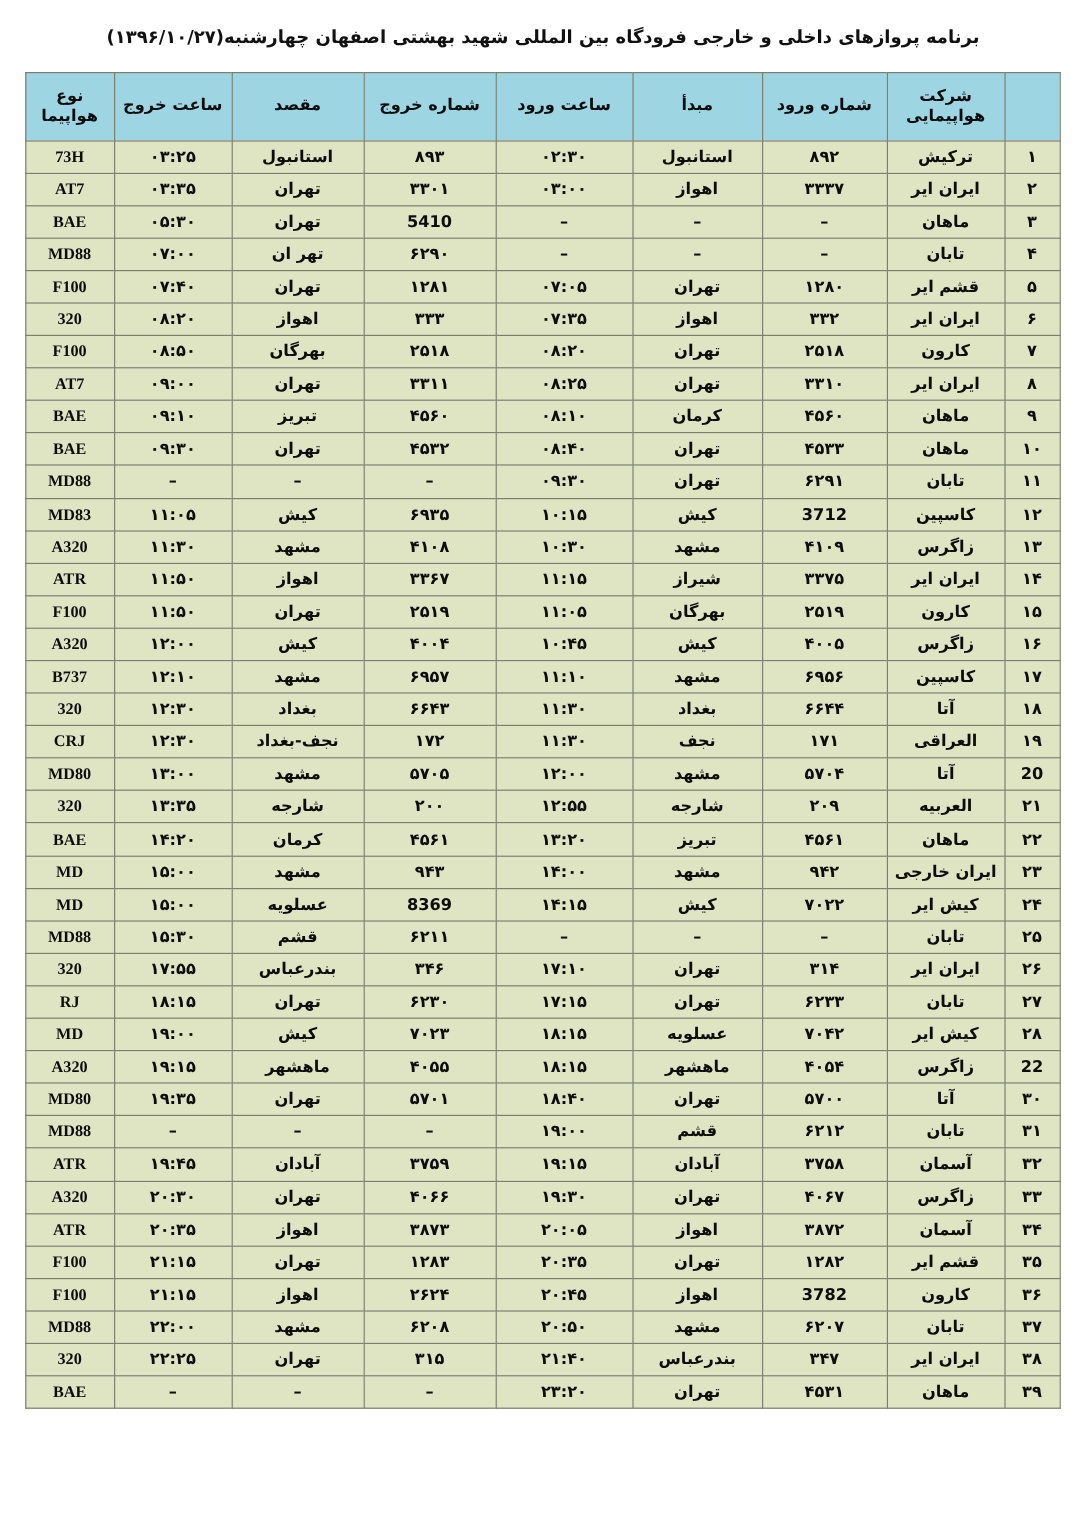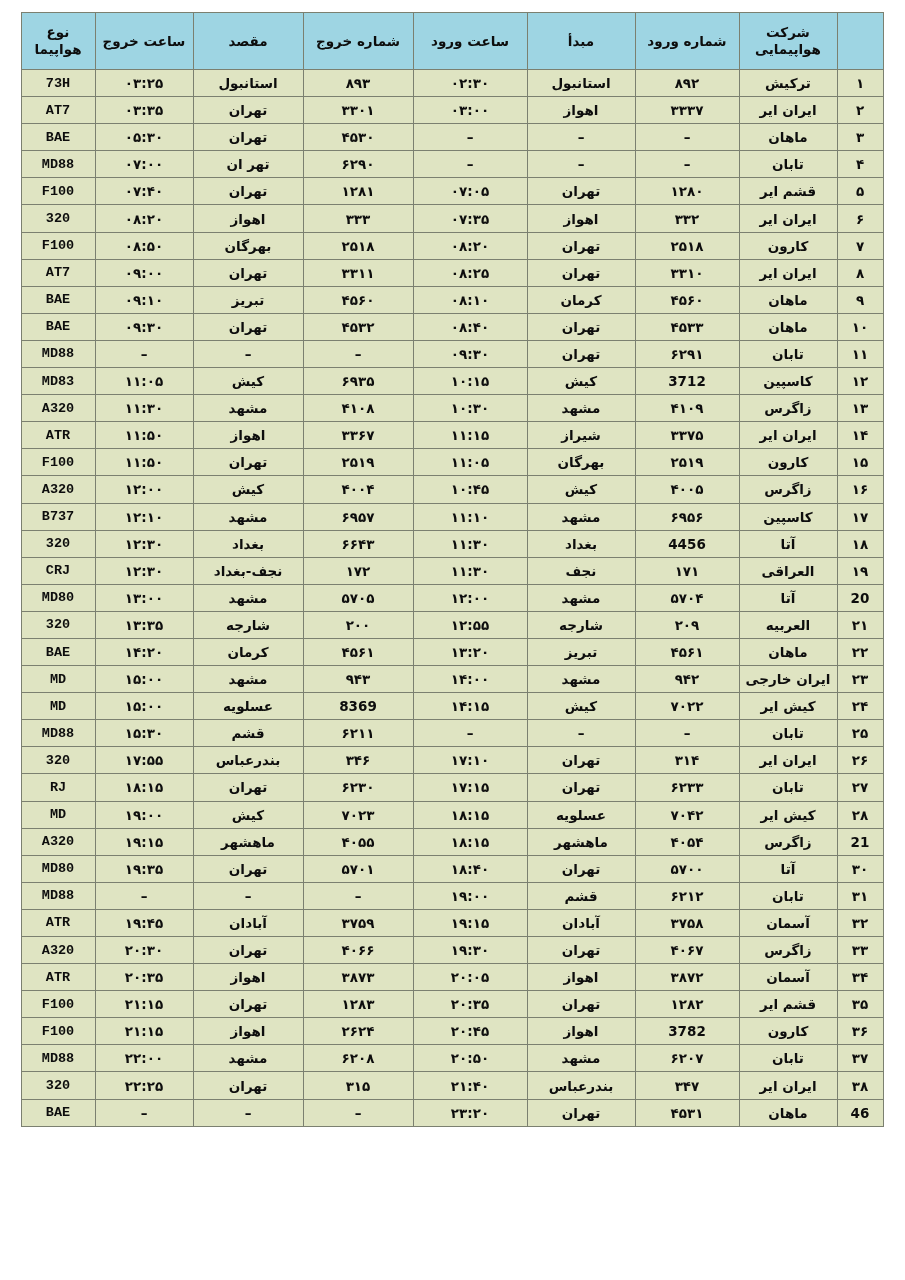--- a/index.html
+++ b/index.html
@@ -79,39 +79,40 @@
   col.c-origin   { width: 108px; }
   col.c-arrtime  { width: 114px; }
   col.c-depnum   { width: 110px; }
   col.c-dest     { width: 110px; }
   col.c-deptime  { width: 98px;  }
   col.c-actype   { width: 74px;  }
 
   
   td.actype {
     direction: ltr;
-    font-family: Liberation Mono, monospace;
+    font-family: Liberation Serif, serif;
     font-size: 13px;
     font-weight: bold;
   }
 
   td.dash {
     font-size: 14px;
     color: #1a1a1a;
   }
 
   th.blank {
     background: #9ed5e3;
   }
 </style>
 </head>
 <body>
 
 <div class="page">
 
+  <div class="title">برنامه پروازهای داخلی و خارجی فرودگاه بین المللی شهید بهشتی اصفهان چهارشنبه(۱۳۹۶/۱۰/۲۷)</div>
 
   <div class="table-wrap">
     <table class="sched">
       <colgroup>
         <col class="c-idx">
         <col class="c-airline">
         <col class="c-arrnum">
         <col class="c-origin">
         <col class="c-arrtime">
         <col class="c-depnum">
@@ -154,21 +155,21 @@
             <td>تهران</td>
             <td>۰۳:۳۵</td>
             <td class="actype">AT7</td>
           </tr>
           <tr>
             <td>۳</td>
             <td>ماهان</td>
             <td class="dash">–</td>
             <td class="dash">–</td>
             <td class="dash">–</td>
-            <td>۴۵۳۰</td>
+            <td>5410</td>
             <td>تهران</td>
             <td>۰۵:۳۰</td>
             <td class="actype">BAE</td>
           </tr>
           <tr>
             <td>۴</td>
             <td>تابان</td>
             <td class="dash">–</td>
             <td class="dash">–</td>
             <td class="dash">–</td>
@@ -316,21 +317,21 @@
             <td>مشهد</td>
             <td>۱۱:۱۰</td>
             <td>۶۹۵۷</td>
             <td>مشهد</td>
             <td>۱۲:۱۰</td>
             <td class="actype">B737</td>
           </tr>
           <tr>
             <td>۱۸</td>
             <td>آتا</td>
-            <td>4456</td>
+            <td>۶۶۴۴</td>
             <td>بغداد</td>
             <td>۱۱:۳۰</td>
             <td>۶۶۴۳</td>
             <td>بغداد</td>
             <td>۱۲:۳۰</td>
             <td class="actype">320</td>
           </tr>
           <tr>
             <td>۱۹</td>
             <td>العراقی</td>
@@ -435,21 +436,21 @@
             <td>کیش ایر</td>
             <td>۷۰۴۲</td>
             <td>عسلویه</td>
             <td>۱۸:۱۵</td>
             <td>۷۰۲۳</td>
             <td>کیش</td>
             <td>۱۹:۰۰</td>
             <td class="actype">MD</td>
           </tr>
           <tr>
-            <td>21</td>
+            <td>22</td>
             <td>زاگرس</td>
             <td>۴۰۵۴</td>
             <td>ماهشهر</td>
             <td>۱۸:۱۵</td>
             <td>۴۰۵۵</td>
             <td>ماهشهر</td>
             <td>۱۹:۱۵</td>
             <td class="actype">A320</td>
           </tr>
           <tr>
@@ -545,21 +546,21 @@
             <td>ایران ایر</td>
             <td>۳۴۷</td>
             <td>بندرعباس</td>
             <td>۲۱:۴۰</td>
             <td>۳۱۵</td>
             <td>تهران</td>
             <td>۲۲:۲۵</td>
             <td class="actype">320</td>
           </tr>
           <tr>
-            <td>46</td>
+            <td>۳۹</td>
             <td>ماهان</td>
             <td>۴۵۳۱</td>
             <td>تهران</td>
             <td>۲۳:۲۰</td>
             <td class="dash">–</td>
             <td class="dash">–</td>
             <td class="dash">–</td>
             <td class="actype">BAE</td>
           </tr>
         </tbody>

